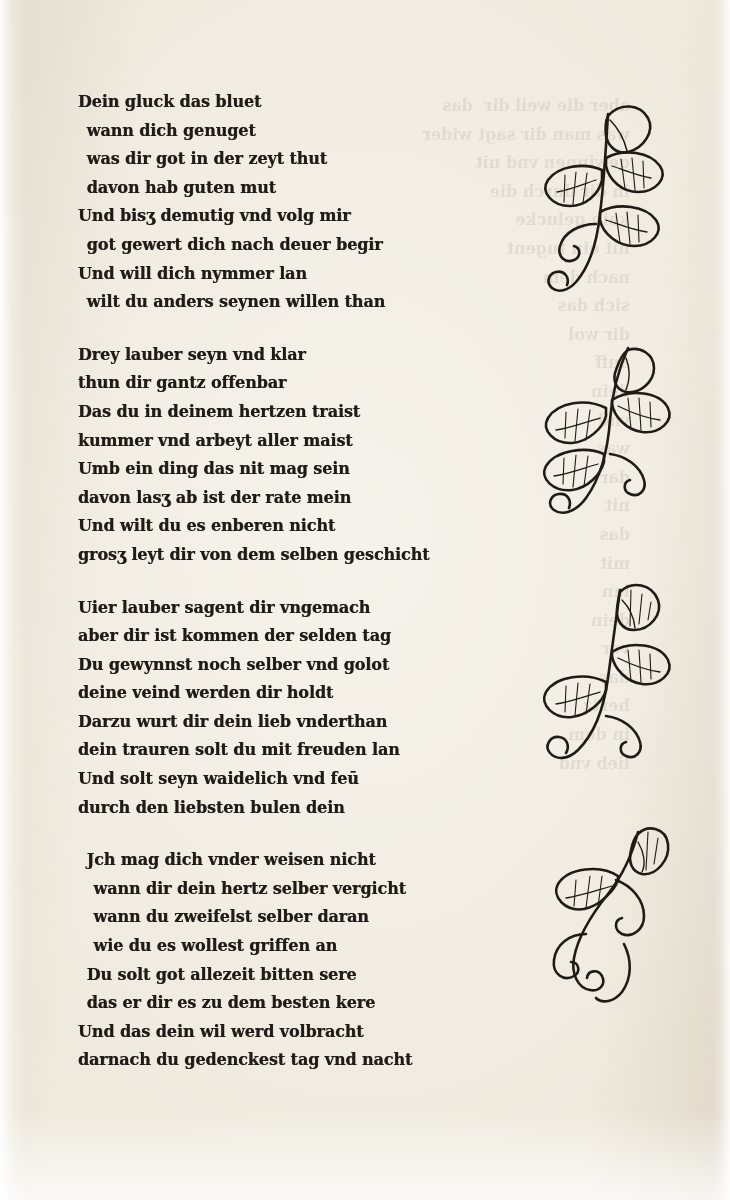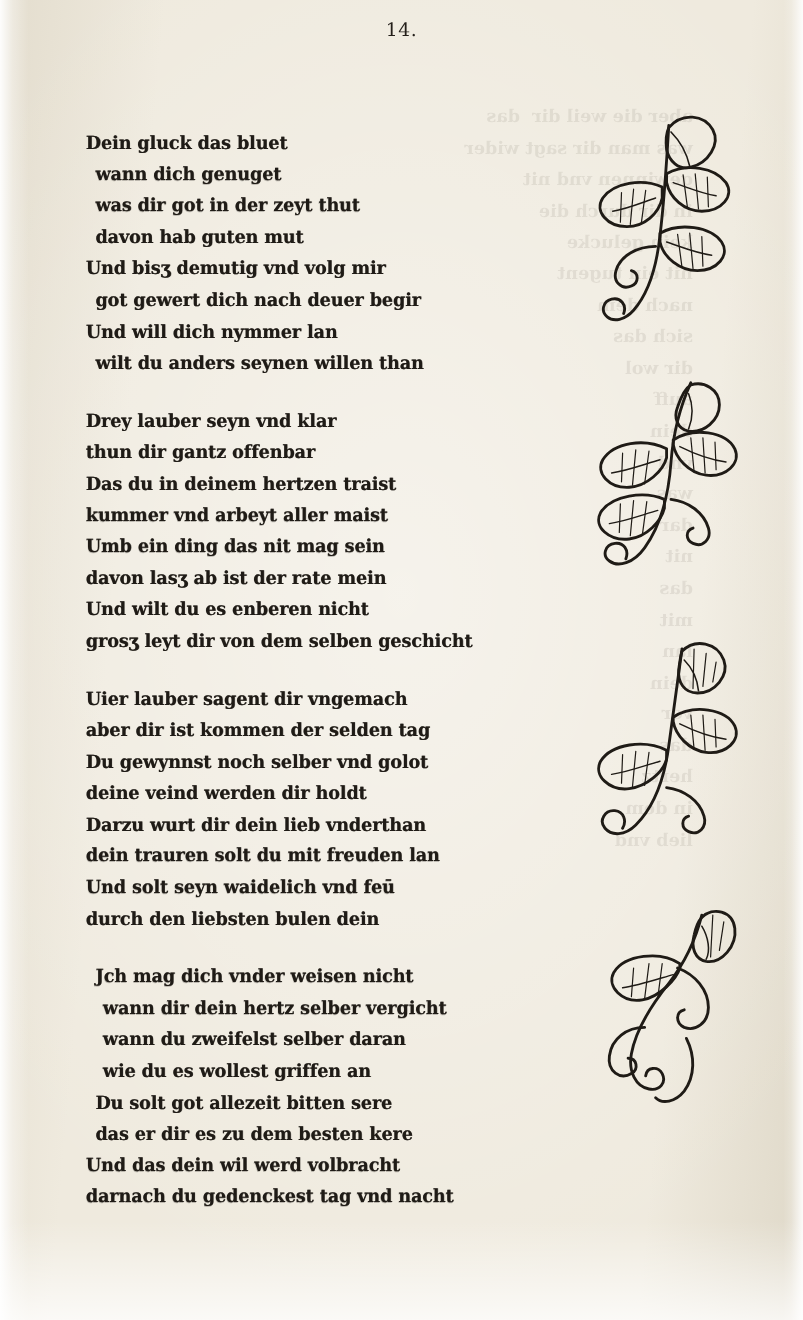--- a/index.html
+++ b/index.html
@@ -62,21 +62,20 @@
     letter-spacing: 0.5px;
     font-family: "DejaVu Serif", serif;
   }
 
   
   .text-column {
     position: absolute;
     left: 78px;
     top: 88px;
     width: 400px;
-    margin-top: 28px;
   }
   .stanza {
     margin-bottom: 24px;
   }
   .stanza .line {
     font-family: "DejaVu Serif", serif;
     font-size: 16.5px;
     line-height: 28.6px;
     color: #1f1b16;
     white-space: pre;
@@ -125,21 +124,20 @@
   }
   .ornament svg { display: block; }
 </style>
 </head>
 <body>
 
 <div class="page">
 
   <div class="paper-tone"></div>
 
-  <div class="folio">14.</div>
 
   <div class="ghost">
     <div class="gline">aber die weil dir  das</div>
     <div class="gline">was man dir sagt wider</div>
     <div class="gline">gewinnen vnd nit</div>
     <div class="gline">in dir durch die</div>
     <div class="gline">kein gelucke</div>
     <div class="gline">nit ein tugent</div>
     <div class="gline">nach dem</div>
     <div class="gline">sich das</div>

